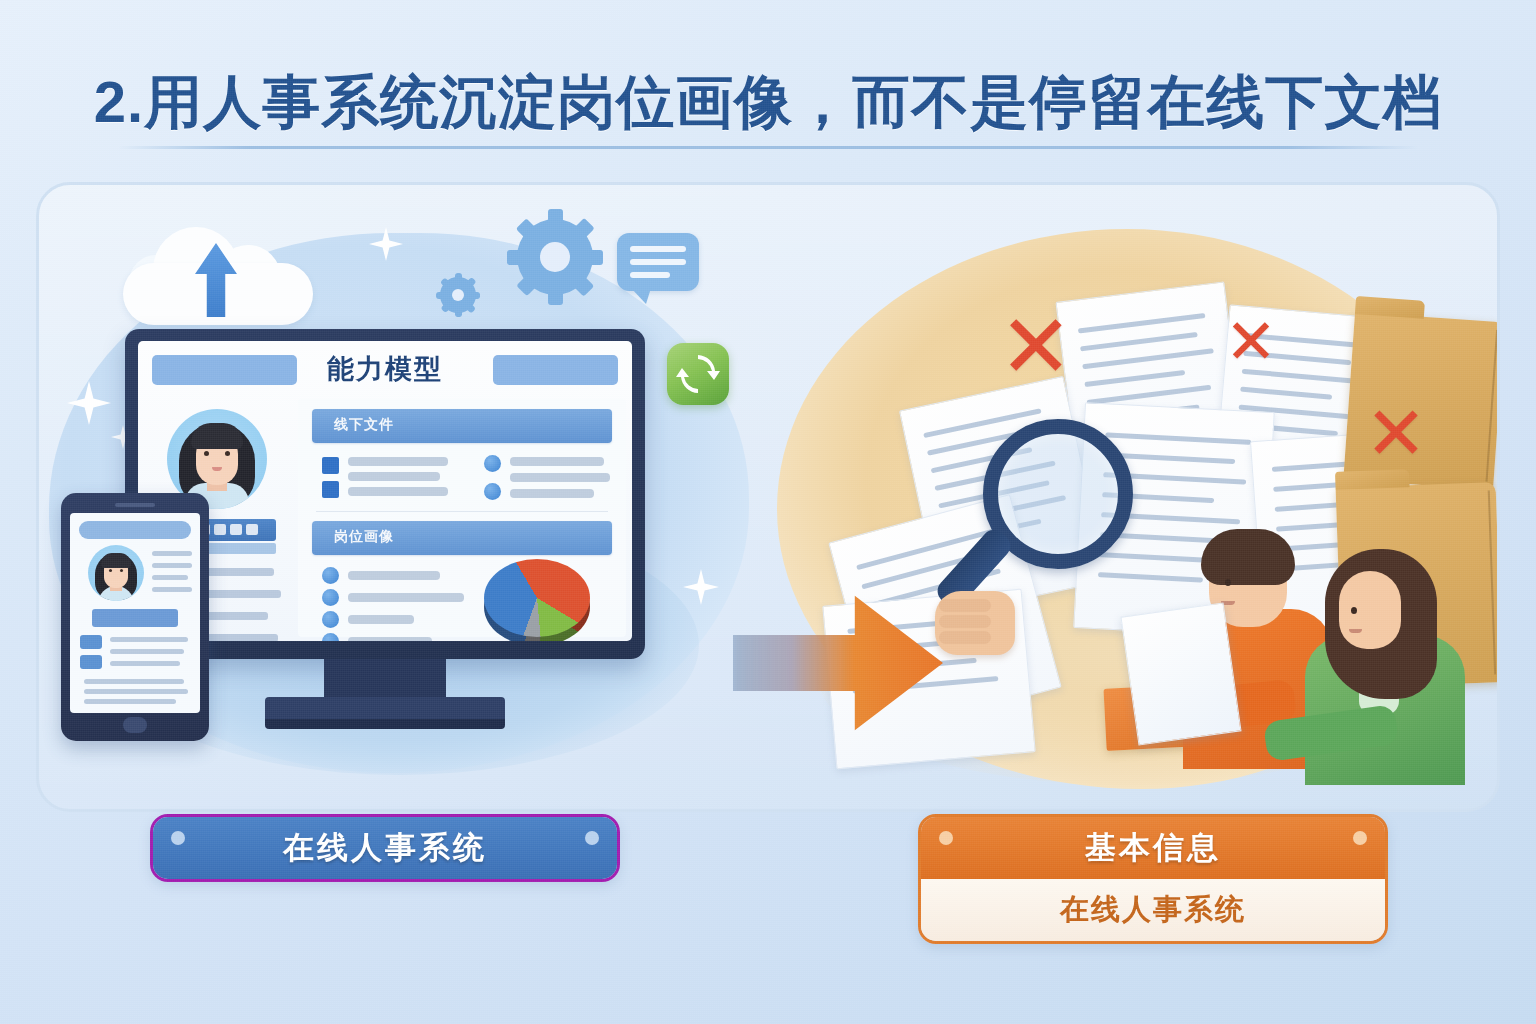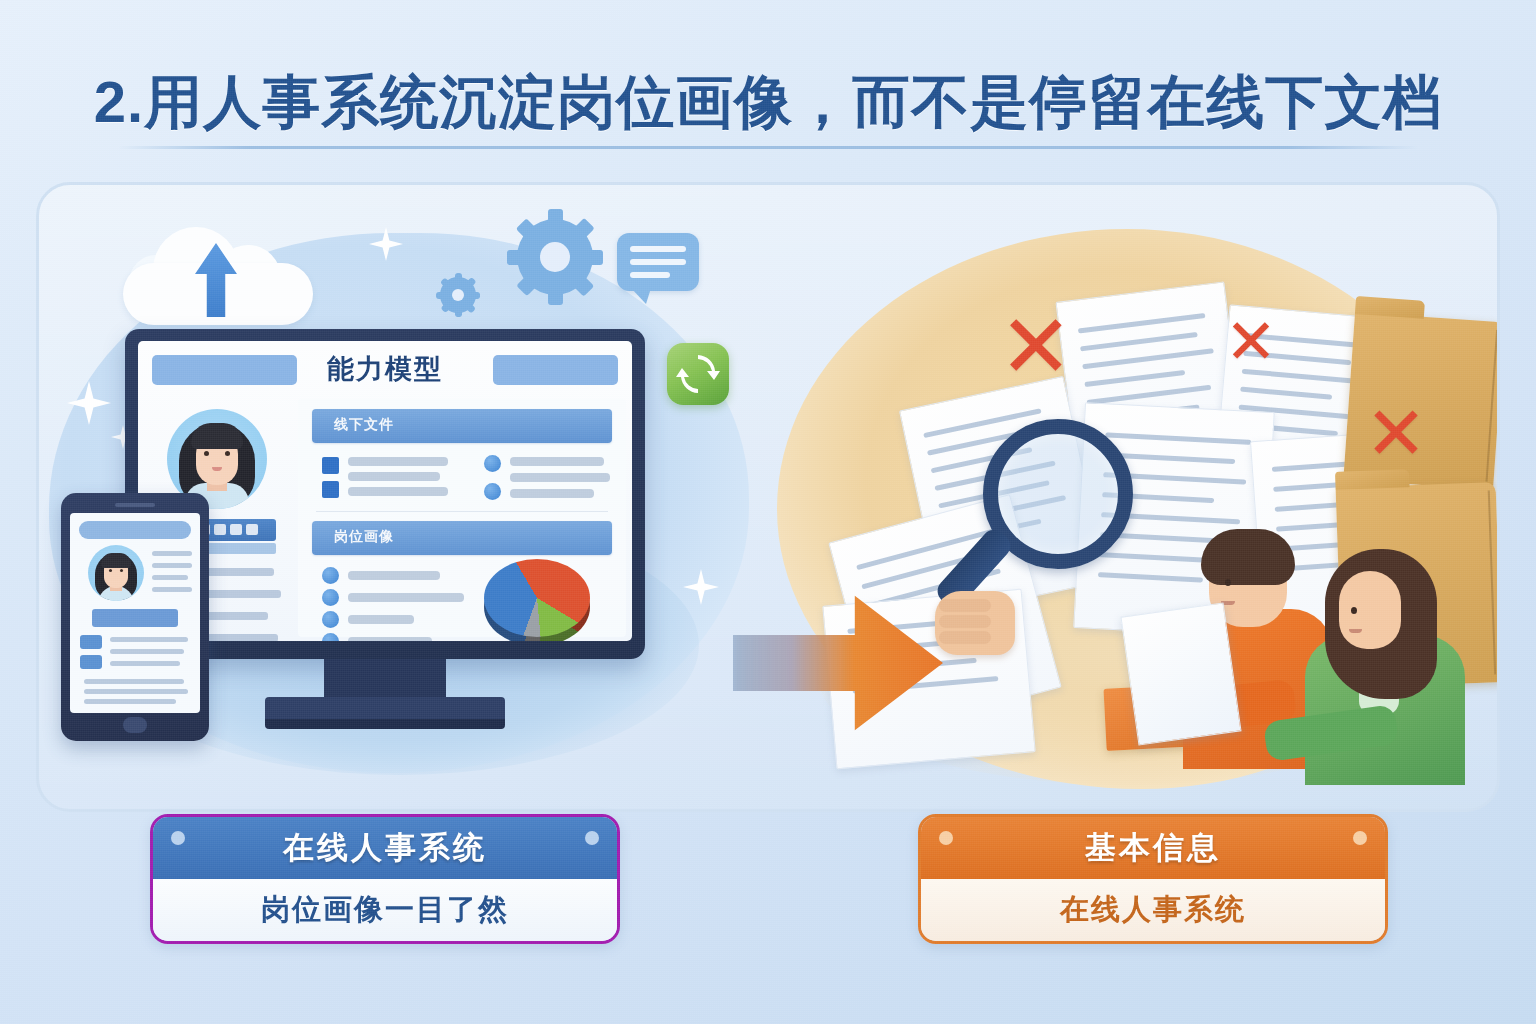--- a/index.html
+++ b/index.html
@@ -590,21 +590,20 @@
   <div class="held-paper" style="left:1090px;top:424px;width:104px;height:130px;transform:rotate(-8deg);"></div>
 
 </div>
 
 <div class="card card-blue" style="left:150px;top:814px;">
   <div class="card-head">
     <div class="bolt" style="left:18px;"></div>
     <div class="bolt" style="right:18px;"></div>
     <div class="ttl">在线人事系统</div>
   </div>
-  <div class="card-sub">岗位画像一目了然</div>
 </div>
 
 <div class="card card-orange" style="left:918px;top:814px;">
   <div class="card-head">
     <div class="bolt" style="left:18px;"></div>
     <div class="bolt" style="right:18px;"></div>
     <div class="ttl">基本信息</div>
   </div>
   <div class="card-sub">在线人事系统</div>
 </div>

